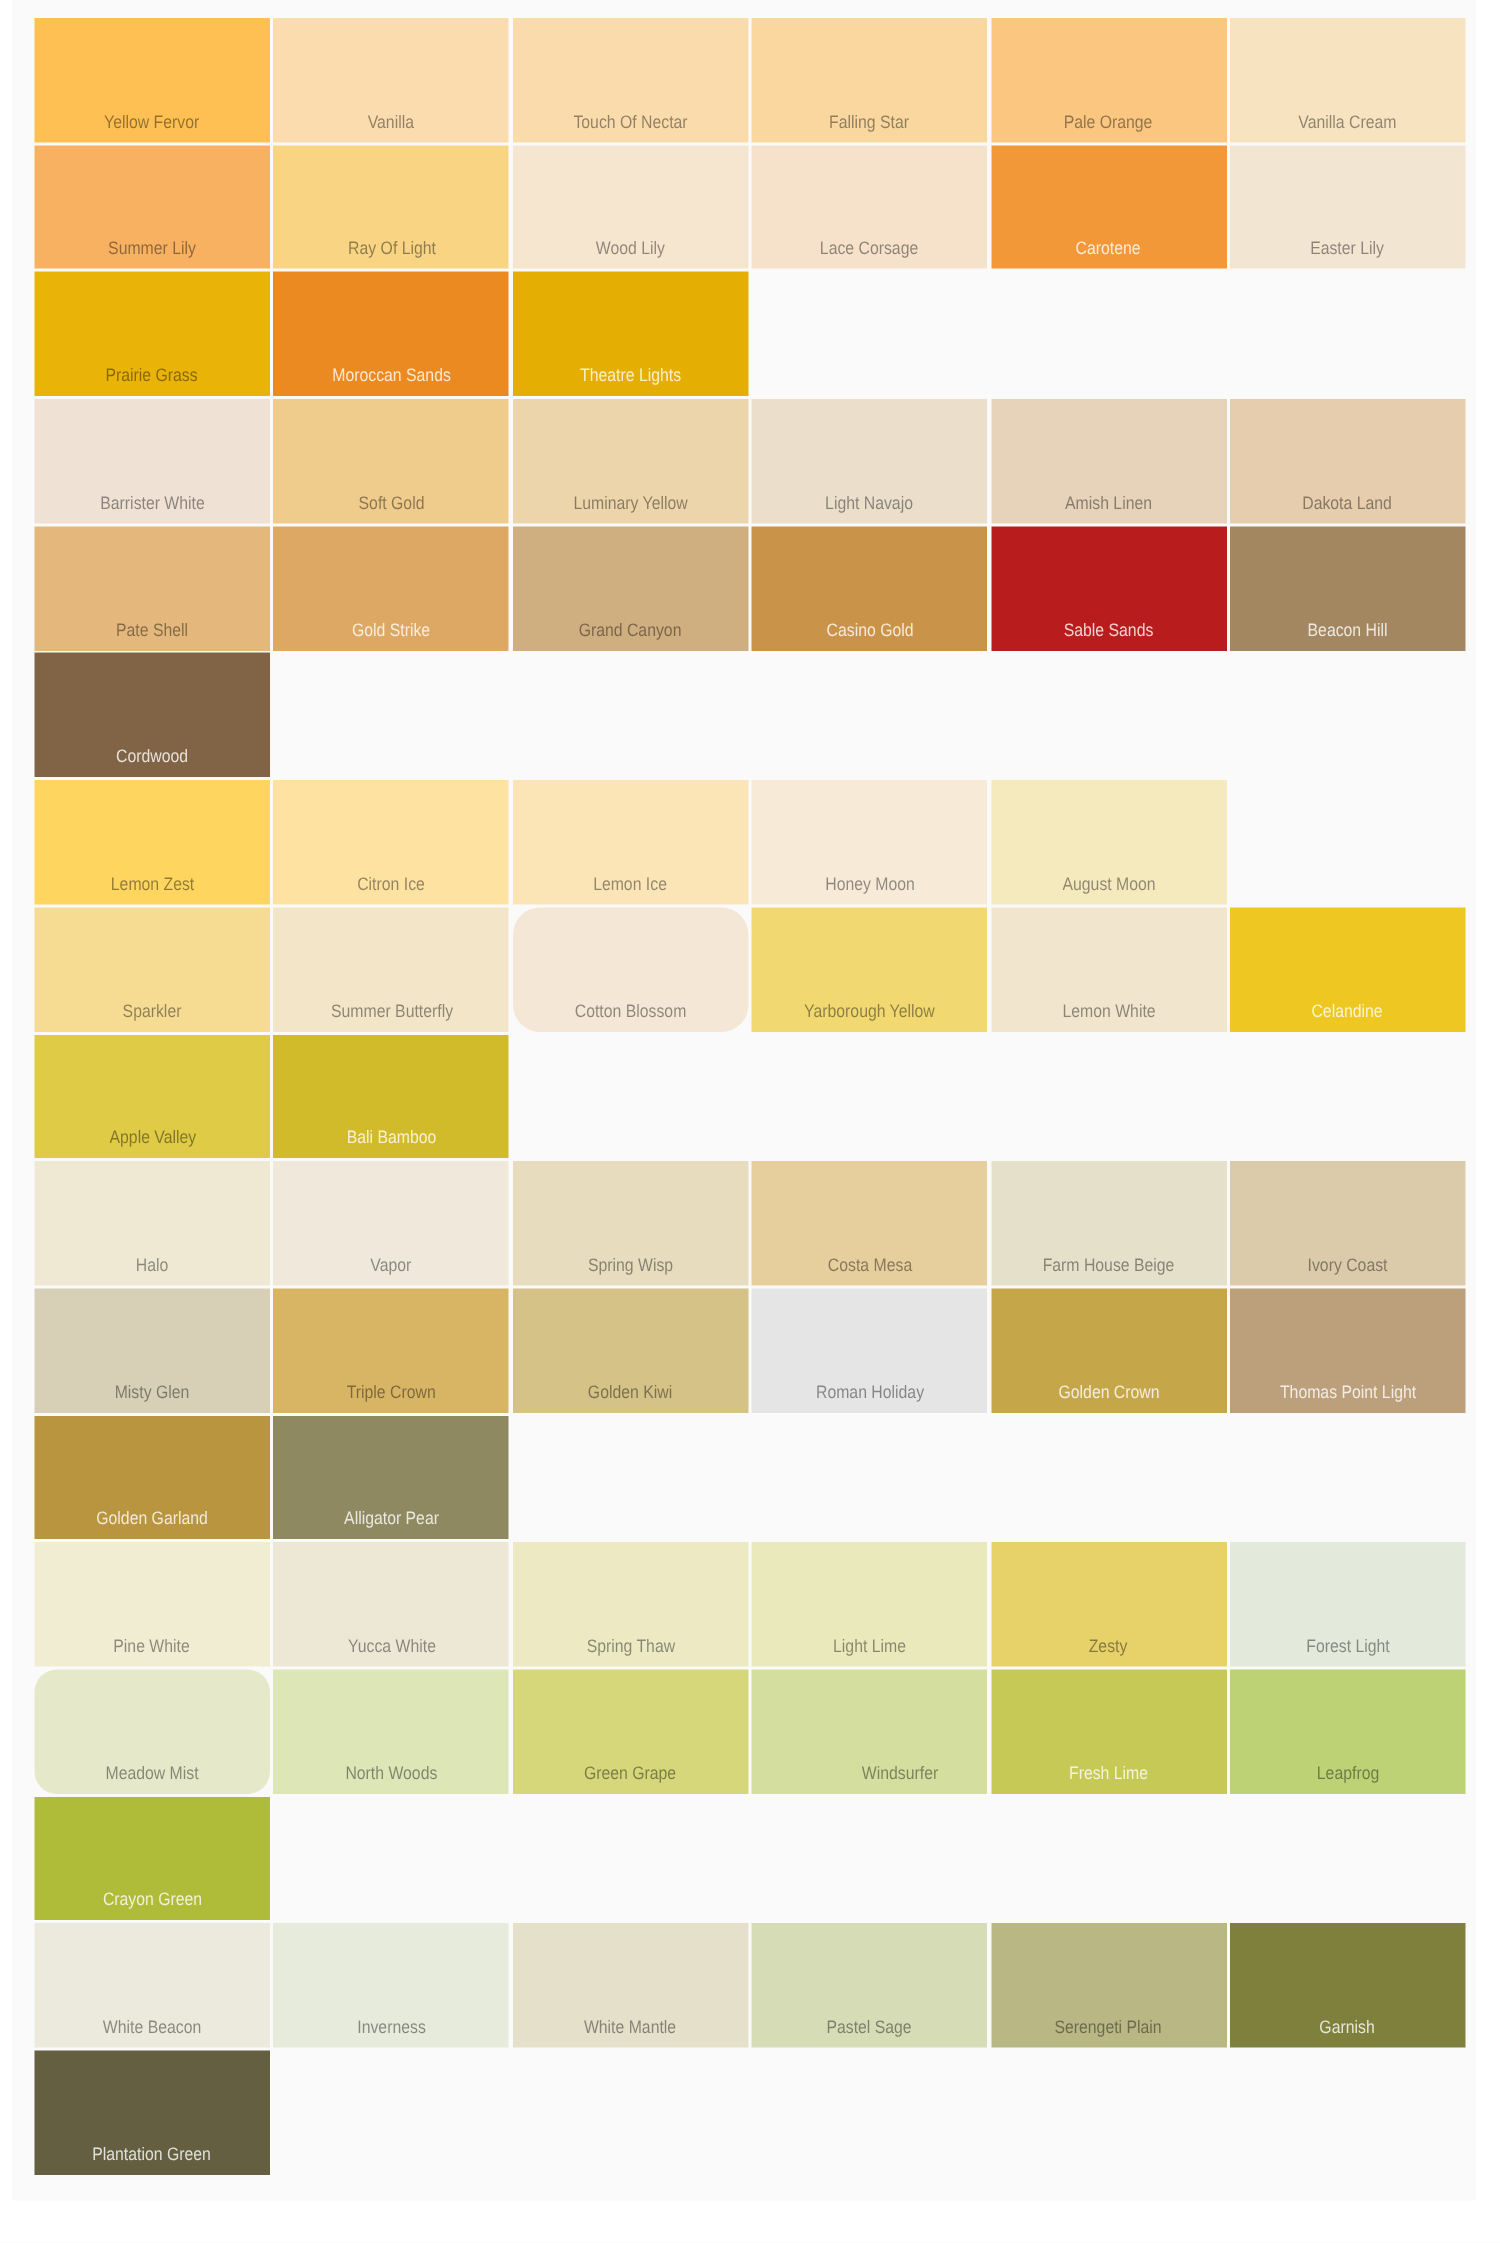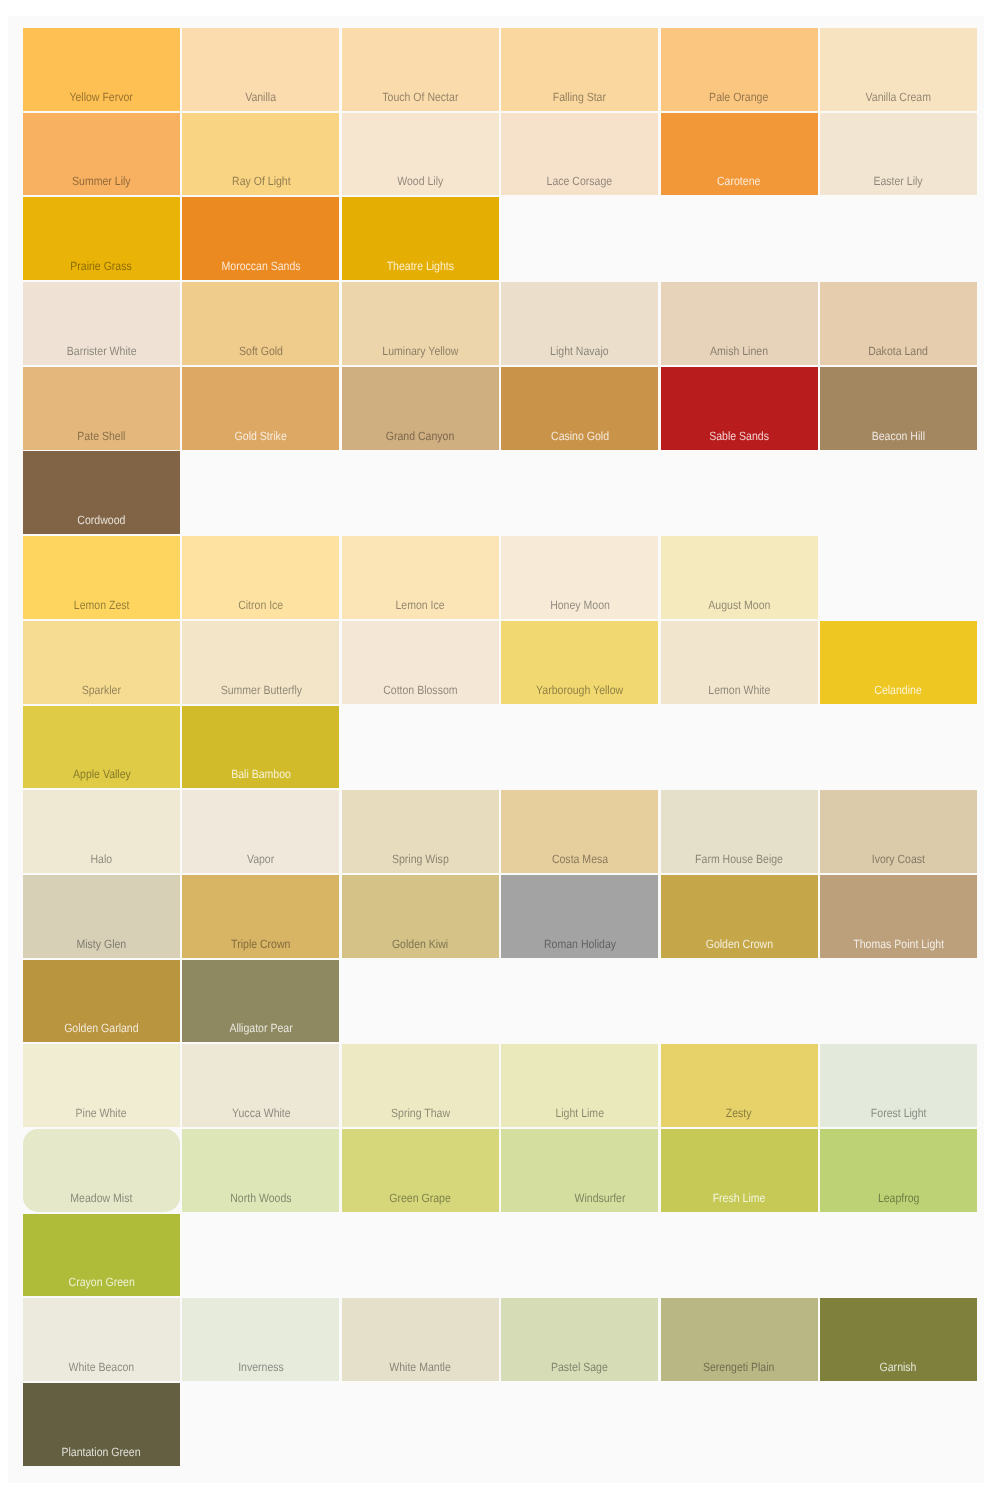--- a/index.html
+++ b/index.html
@@ -5,21 +5,21 @@
 <style>
   html, body { margin:0; padding:0; }
   body {
     width:1000px; height:1495px;
     background:#ffffff;
     font-family:"Liberation Sans", sans-serif;
     -webkit-font-smoothing:antialiased;
     text-rendering:geometricPrecision;
   }
   #palette-panel {
-    position:absolute; left:8px; top:16px;
+    position:absolute; left:8px; top:0;
     width:976px; height:1467px;
     background:#fbfafa;
     box-sizing:border-box;
     padding:12px 7px 17px 15px;
   }
   #swatch-grid { width:954px; }
   .swatch-row {
     display:flex;
     column-gap:2.5px;
     width:954px;
@@ -165,21 +165,21 @@
           <span class="swatch-label">August Moon</span>
         </div>
       </div>
       <div class="swatch-row">
         <div class="swatch tone-dark" style="background-color: rgb(246, 220, 147);">
           <span class="swatch-label">Sparkler</span>
         </div>
         <div class="swatch tone-dark" style="background-color: rgb(243, 230, 200);">
           <span class="swatch-label">Summer Butterfly</span>
         </div>
-        <div class="swatch tone-dark" style="background-color: rgb(244, 231, 213);">
+        <div class="swatch tone-dark" style="background-color: rgb(244, 231, 213); border-radius: 18px;">
           <span class="swatch-label">Cotton Blossom</span>
         </div>
         <div class="swatch tone-dark" style="background-color: rgb(241, 216, 113);">
           <span class="swatch-label">Yarborough Yellow</span>
         </div>
         <div class="swatch tone-dark" style="background-color: rgb(241, 230, 205);">
           <span class="swatch-label">Lemon White</span>
         </div>
         <div class="swatch tone-light" style="background-color: rgb(238, 199, 34);">
           <span class="swatch-label">Celandine</span>
@@ -216,21 +216,21 @@
       <div class="swatch-row">
         <div class="swatch tone-dark" style="background-color: rgb(215, 208, 183);">
           <span class="swatch-label">Misty Glen</span>
         </div>
         <div class="swatch tone-dark" style="background-color: rgb(216, 180, 101);">
           <span class="swatch-label">Triple Crown</span>
         </div>
         <div class="swatch tone-dark" style="background-color: rgb(212, 194, 134);">
           <span class="swatch-label">Golden Kiwi</span>
         </div>
-        <div class="swatch tone-dark" style="background-color: #a3a3a3;">
+        <div class="swatch tone-dark" style="background-color: #e5e5e5;">
           <span class="swatch-label">Roman Holiday</span>
         </div>
         <div class="swatch tone-light" style="background-color: rgb(197, 167, 74);">
           <span class="swatch-label">Golden Crown</span>
         </div>
         <div class="swatch tone-light" style="background-color: rgb(188, 160, 124);">
           <span class="swatch-label">Thomas Point Light</span>
         </div>
       </div>
       <div class="swatch-row">

